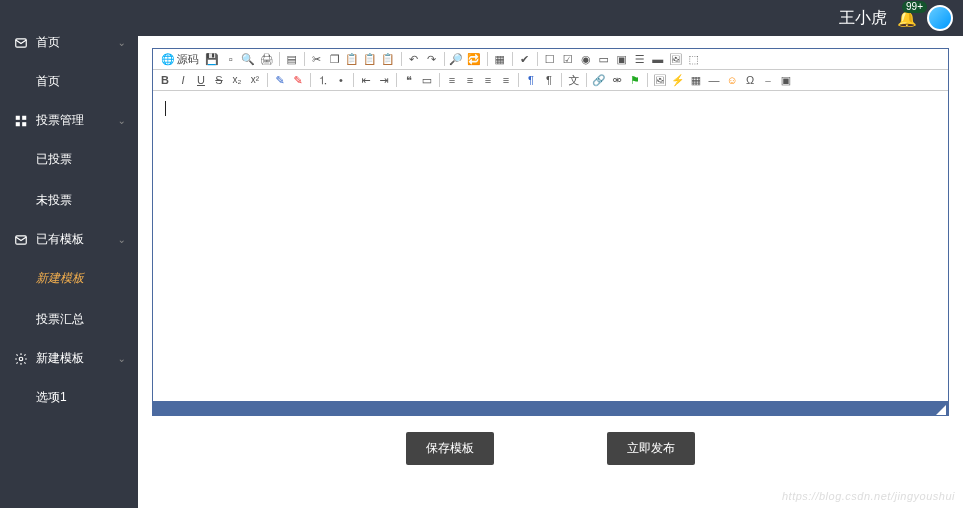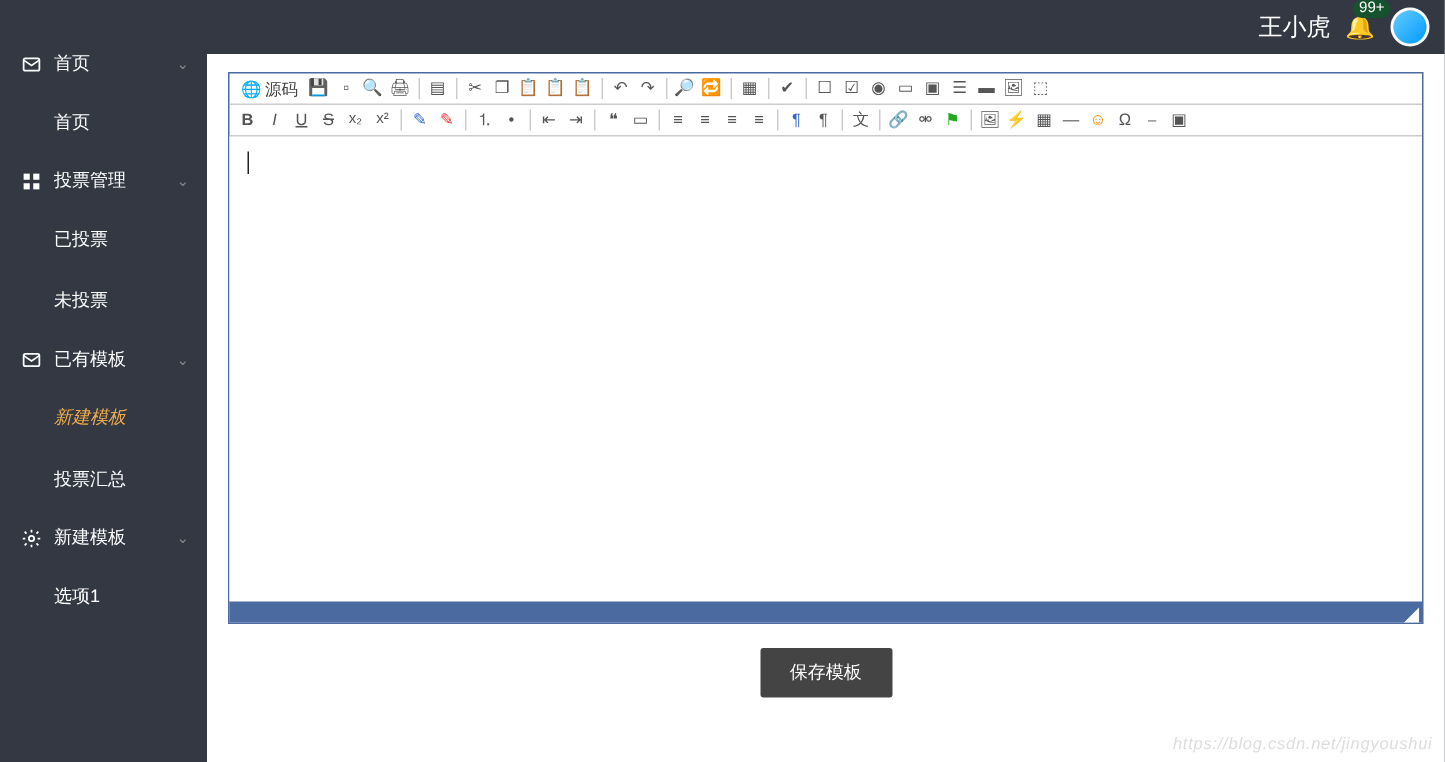--- a/index.html
+++ b/index.html
@@ -220,15 +220,16 @@
       <div class="editor-body">
         <div class="cursor-line"></div>
       </div>
       <div class="editor-status">
         <span class="resize-handle"></span>
       </div>
     </div>
   </div>
   <div class="footer-btns">
     <button class="btn">保存模板</button>
+    <button class="btn">立即发布</button>
   </div>
   <div class="watermark">https://blog.csdn.net/jingyoushui</div>
 </div>
 
 </body></html>

